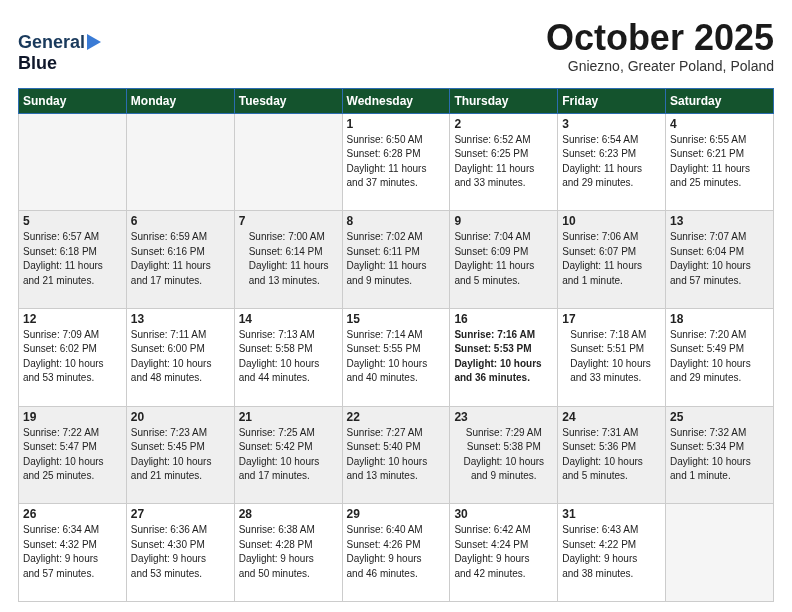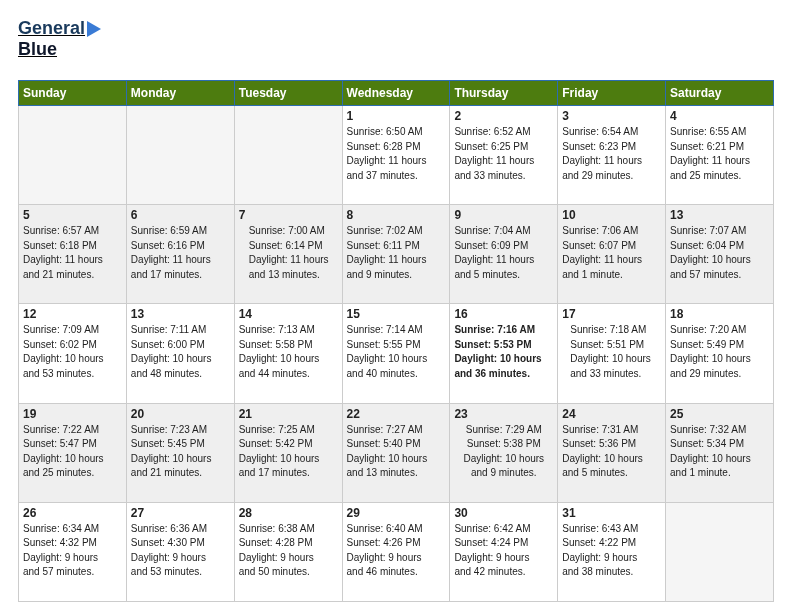--- a/index.html
+++ b/index.html
@@ -14,22 +14,21 @@
       width: 792px;
       height: 612px;
       padding: 18px 18px 10px 18px;
       display: flex;
       flex-direction: column;
     }
     .header {
       display: flex;
       justify-content: space-between;
       align-items: flex-end;
-      margin-bottom: 20px;
-      text-decoration: underline;
+      margin-bottom: 14px;
     }
     .logo {
       display: flex;
       flex-direction: column;
       align-items: flex-start;
     }
     .logo-arrow {
       width: 0; height: 0;
       border-top: 8px solid transparent;
       border-bottom: 8px solid transparent;
@@ -54,21 +53,21 @@
       color: #333;
     }
     .calendar {
       flex: 1;
       border: 1px solid #ccc;
       border-collapse: collapse;
       width: 100%;
       table-layout: fixed;
     }
     .calendar th {
-      background: #4d7c0f;
+      background: #14532d;
       color: #fff;
       font-size: 12px;
       font-weight: bold;
       padding: 5px 4px;
       text-align: left;
       border: 1px solid #2b6cb0;
     }
     .calendar td {
       border: 1px solid #ccc;
       vertical-align: top;
@@ -99,20 +98,24 @@
 <body>
 
 <div class="page">
   <div class="header">
     <div class="logo">
       <div class="logo-row">
         <span style="font-size:18px;font-weight:bold;color:#1a3a5c;">General</span>
         <div class="logo-arrow"></div>
       </div>
       <span style="font-size:18px;font-weight:bold;color:#0f172a;margin-left:0;">Blue</span>
+    </div>
+    <div class="title-area">
+      <div class="month-title">October 2025</div>
+      <div class="location">Gniezno, Greater Poland, Poland</div>
     </div>
   </div>
 
   <table class="calendar">
     <thead>
       <tr>
 
       <th>Sunday</th>
           <th>Monday</th>
           <th>Tuesday</th>

